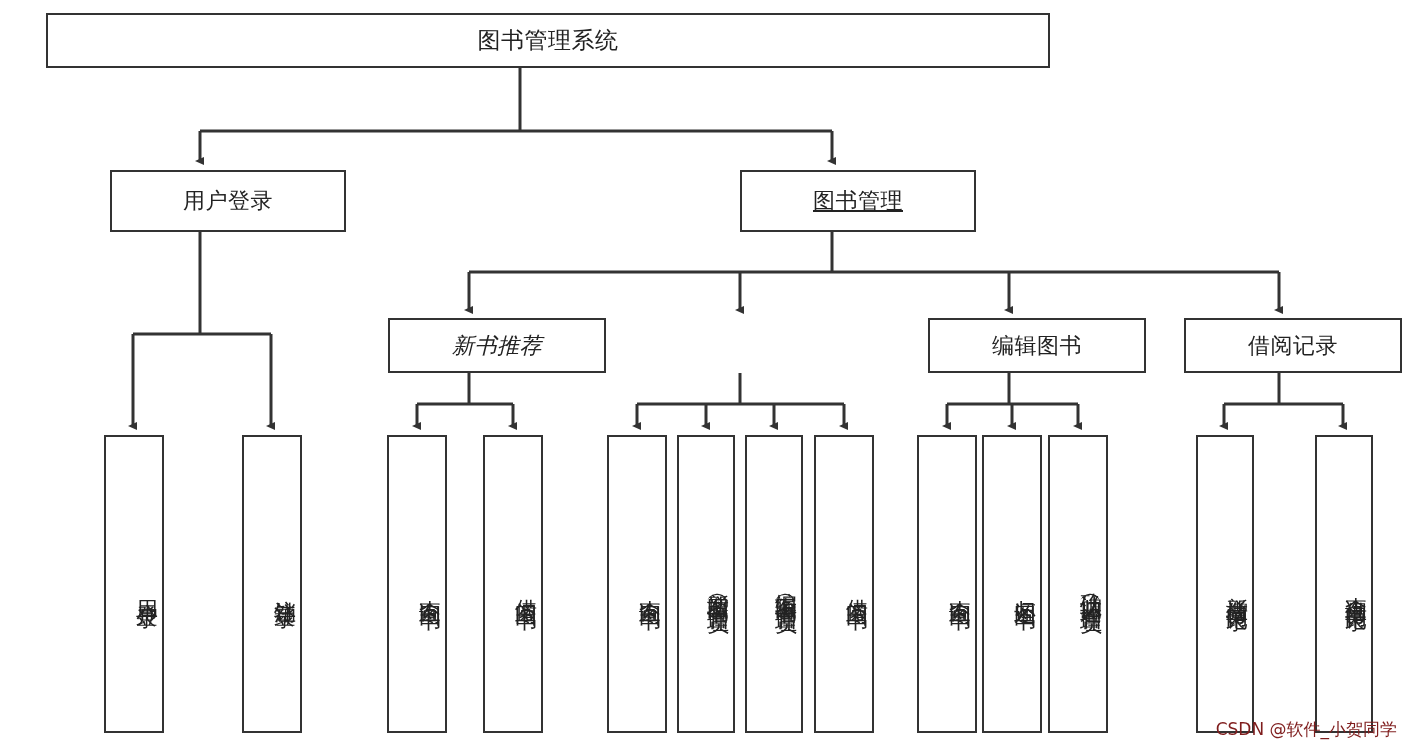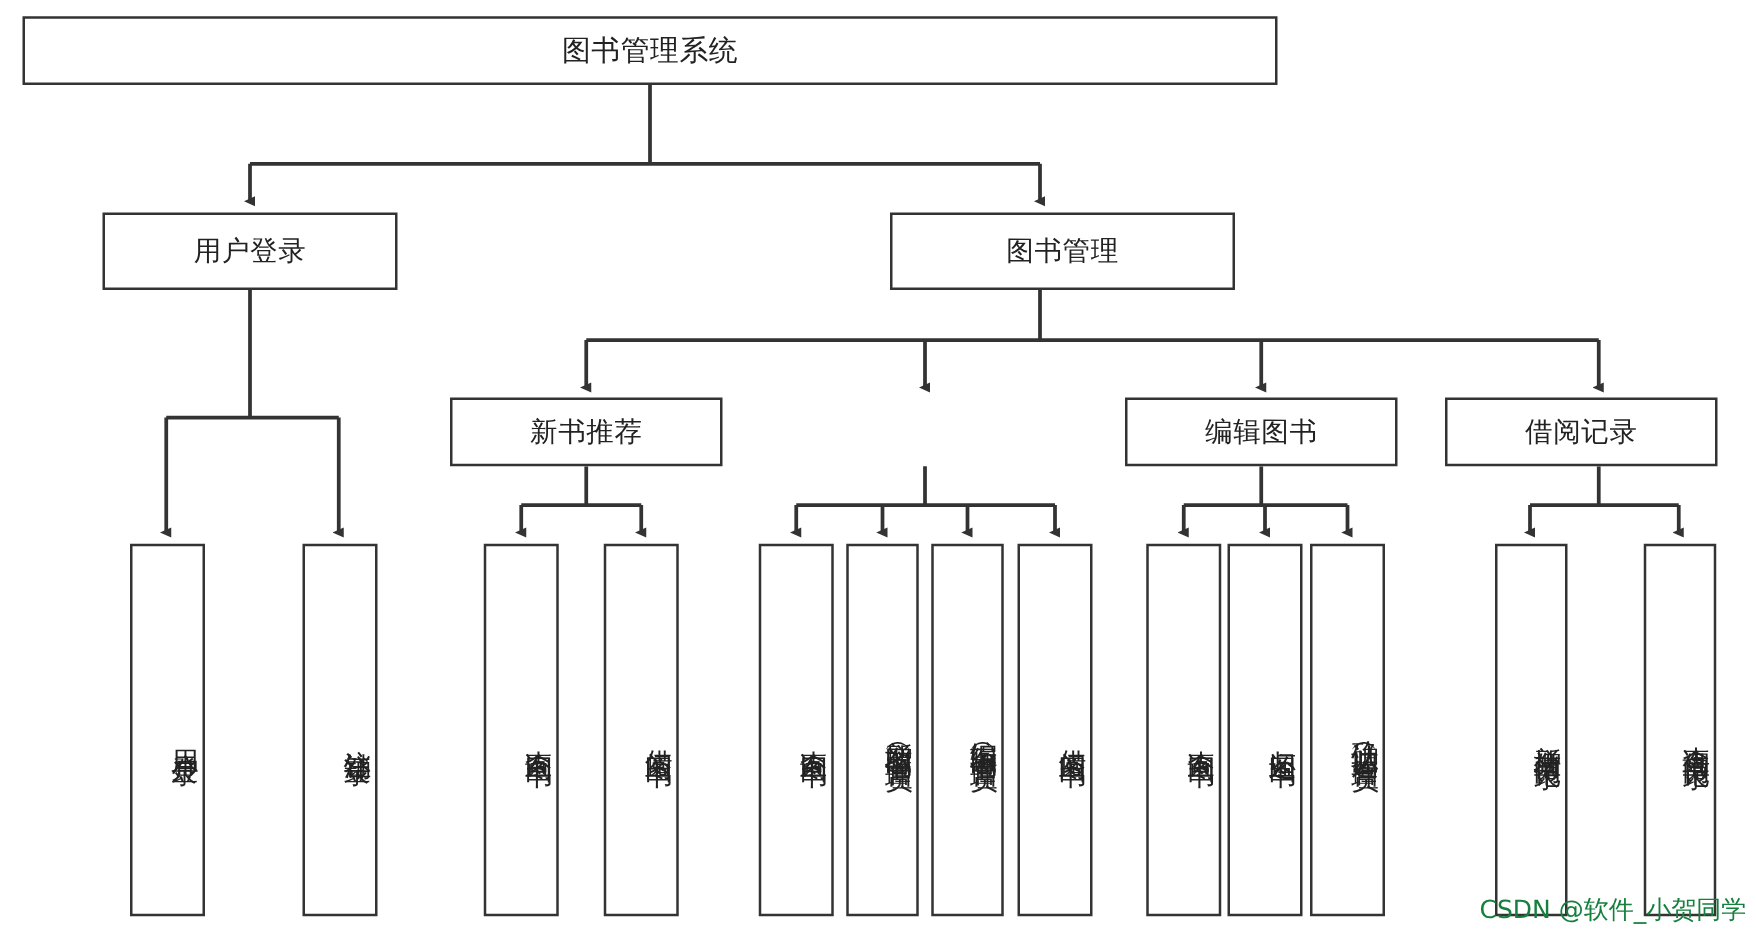--- a/index.html
+++ b/index.html
@@ -29,39 +29,40 @@
     background: #ffffff;
     display: flex;
     align-items: center;
     justify-content: center;
     color: #222222;
     z-index: 2;
   }
   .node.horizontal {
     font-size: 22px;
     letter-spacing: 0.5px;
+    margin-left: 28px;
   }
   .node.vertical {
     writing-mode: vertical-rl;
     text-orientation: upright;
     font-size: 22px;
     letter-spacing: 3px;
     padding-top: 8px;
     align-items: flex-start;
     justify-content: center;
   }
   .node.root {
     font-size: 23px;
   }
   .watermark {
     position: absolute;
     right: 8px;
     bottom: 6px;
-    font-size: 20px;
-    color: #15803d;
+    font-size: 17px;
+    color: #7f1d1d;
     z-index: 5;
     white-space: nowrap;
   }
 </style>
 </head>
 <body>
 
 <div id="canvas">
 
   <svg id="edges" viewBox="0 0 1405 747">
@@ -110,23 +111,23 @@
       <path d="M 1279 373 L 1279 404"></path>
       <path d="M 1224 404 L 1343 404"></path>
       <path d="M 1224 404 L 1224 426" marker-end="url(#arrow)"></path>
       <path d="M 1343 404 L 1343 426" marker-end="url(#arrow)"></path>
     </g>
   </svg>
 
   <div class="node horizontal root" style="left:18px; top:13px; width:1004px; height:55px;">图书管理系统</div>
 
   <div class="node horizontal" style="left:82px; top:170px; width:236px; height:62px;">用户登录</div>
-  <div class="node horizontal" style="left:712px; top:170px; width:276px; height:62px;">图书管理</div>
+  <div class="node horizontal" style="left:712px; top:170px; width:236px; height:62px;text-decoration:underline;">图书管理</div>
 
-  <div class="node horizontal" style="left:360px; top:318px; width:218px; height:55px;">新书推荐</div>
+  <div class="node horizontal" style="left:360px; top:318px; width:218px; height:55px;font-style:italic;">新书推荐</div>
   <div class="node horizontal" style="left:900px; top:318px; width:218px; height:55px;">编辑图书</div>
   <div class="node horizontal" style="left:1156px; top:318px; width:218px; height:55px;">借阅记录</div>
 
   <div class="node vertical" style="left:104px; top:435px; width:60px; height:298px;">用户登录</div>
   <div class="node vertical" style="left:242px; top:435px; width:60px; height:298px;">注销登录</div>
 
   <div class="node vertical" style="left:387px; top:435px; width:60px; height:298px;">查询图书</div>
   <div class="node vertical" style="left:483px; top:435px; width:60px; height:298px;">借阅图书</div>
 
   <div class="node vertical" style="left:607px; top:435px; width:60px; height:298px;">查询图书</div>

